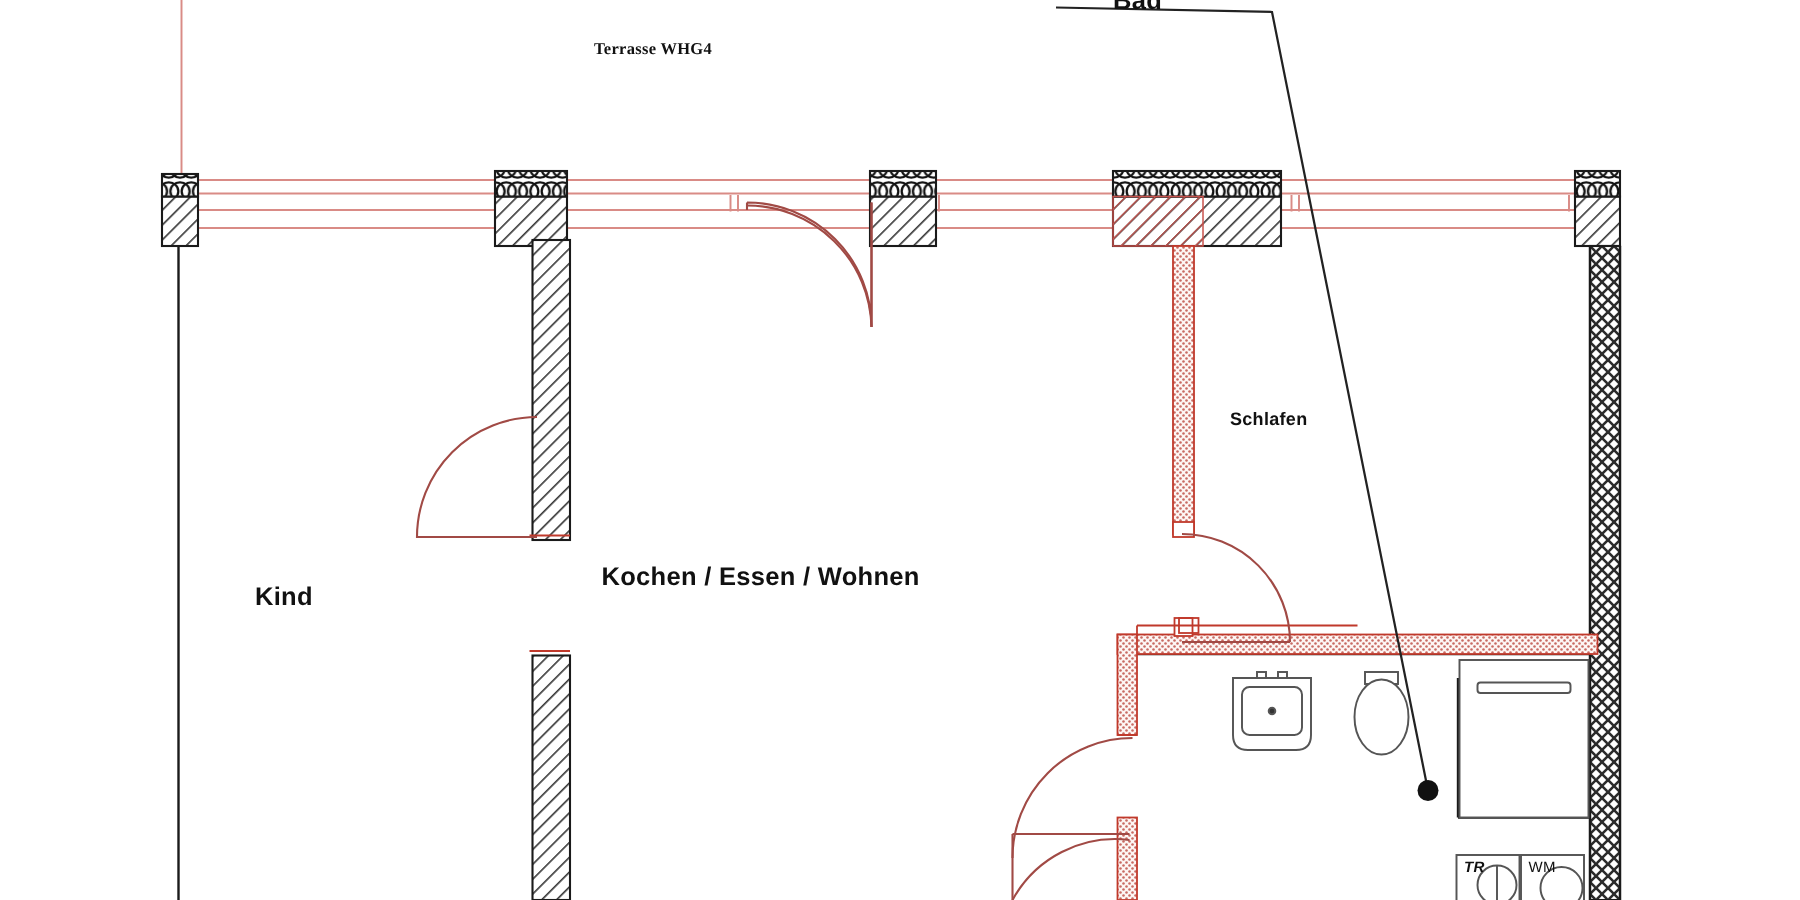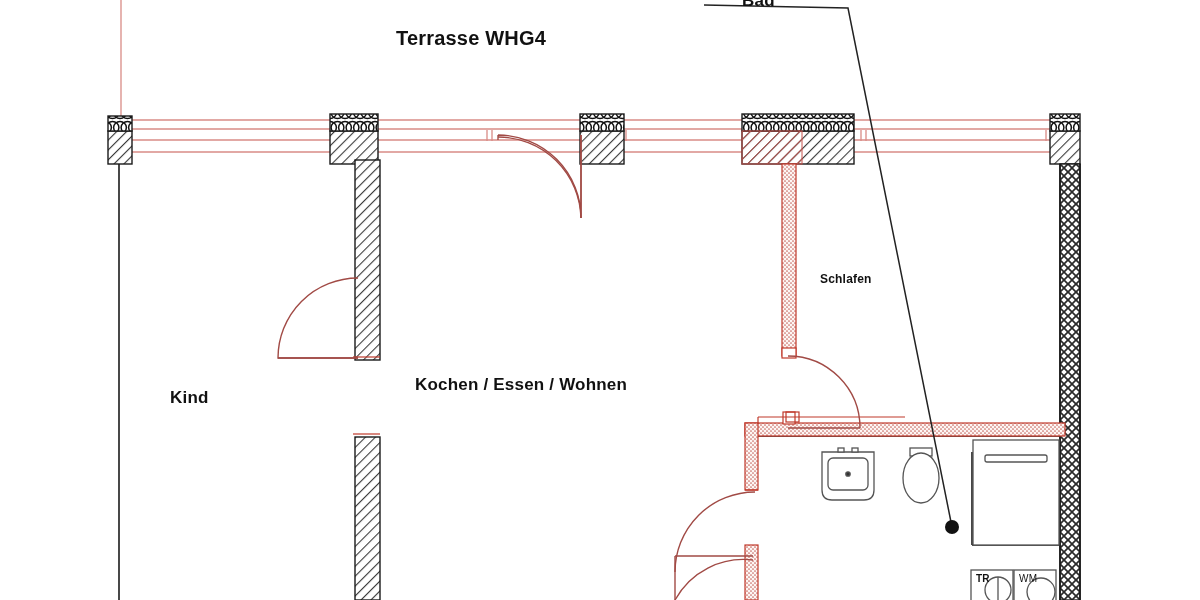--- a/index.html
+++ b/index.html
@@ -181,27 +181,27 @@
         <circle cx="1041" cy="592" r="14"></circle>
       </g>
     </g>
 
     <g>
       <path d="M 704 5 L 848 8 L 952 527" stroke="#222222" stroke-width="1.5" fill="none"></path>
       <circle cx="952" cy="527" r="7" fill="#111111"></circle>
     </g>
   </svg>
 
-  <div class="roomlabel" style="left:396px;top:27px;font-size:20px;">Terrasse WHG4</div>
+  <div class="roomlabel" style="left:396px;top:27px;font-size:11px;font-family:Liberation Serif, serif;">Terrasse WHG4</div>
 
   <div class="roomlabel" style="left:742px;top:-9px;font-size:17px;">Bad</div>
 
   <div class="roomlabel" style="left:820px;top:272px;font-size:12px;">Schlafen</div>
 
   <div class="roomlabel" style="left:170px;top:388px;font-size:17px;text-align:center;">Kind</div>
 
-  <div class="roomlabel" style="left:415px;top:375px;font-size:17px;">Kochen / Essen / Wohnen</div>
-
-  <div class="roomlabel" style="left:976px;top:573px;font-size:10px;font-weight:bold;">TR</div>
+  <div class="roomlabel" style="left:401px;top:375px;font-size:17px;">Kochen / Essen / Wohnen</div>
+
+  <div class="roomlabel" style="left:976px;top:573px;font-size:10px;font-weight:bold;font-style:italic;">TR</div>
 
   <div class="roomlabel" style="left:1019px;top:573px;font-size:10px;font-weight:normal;">WM</div>
 
 </div>
 
 </body></html>

